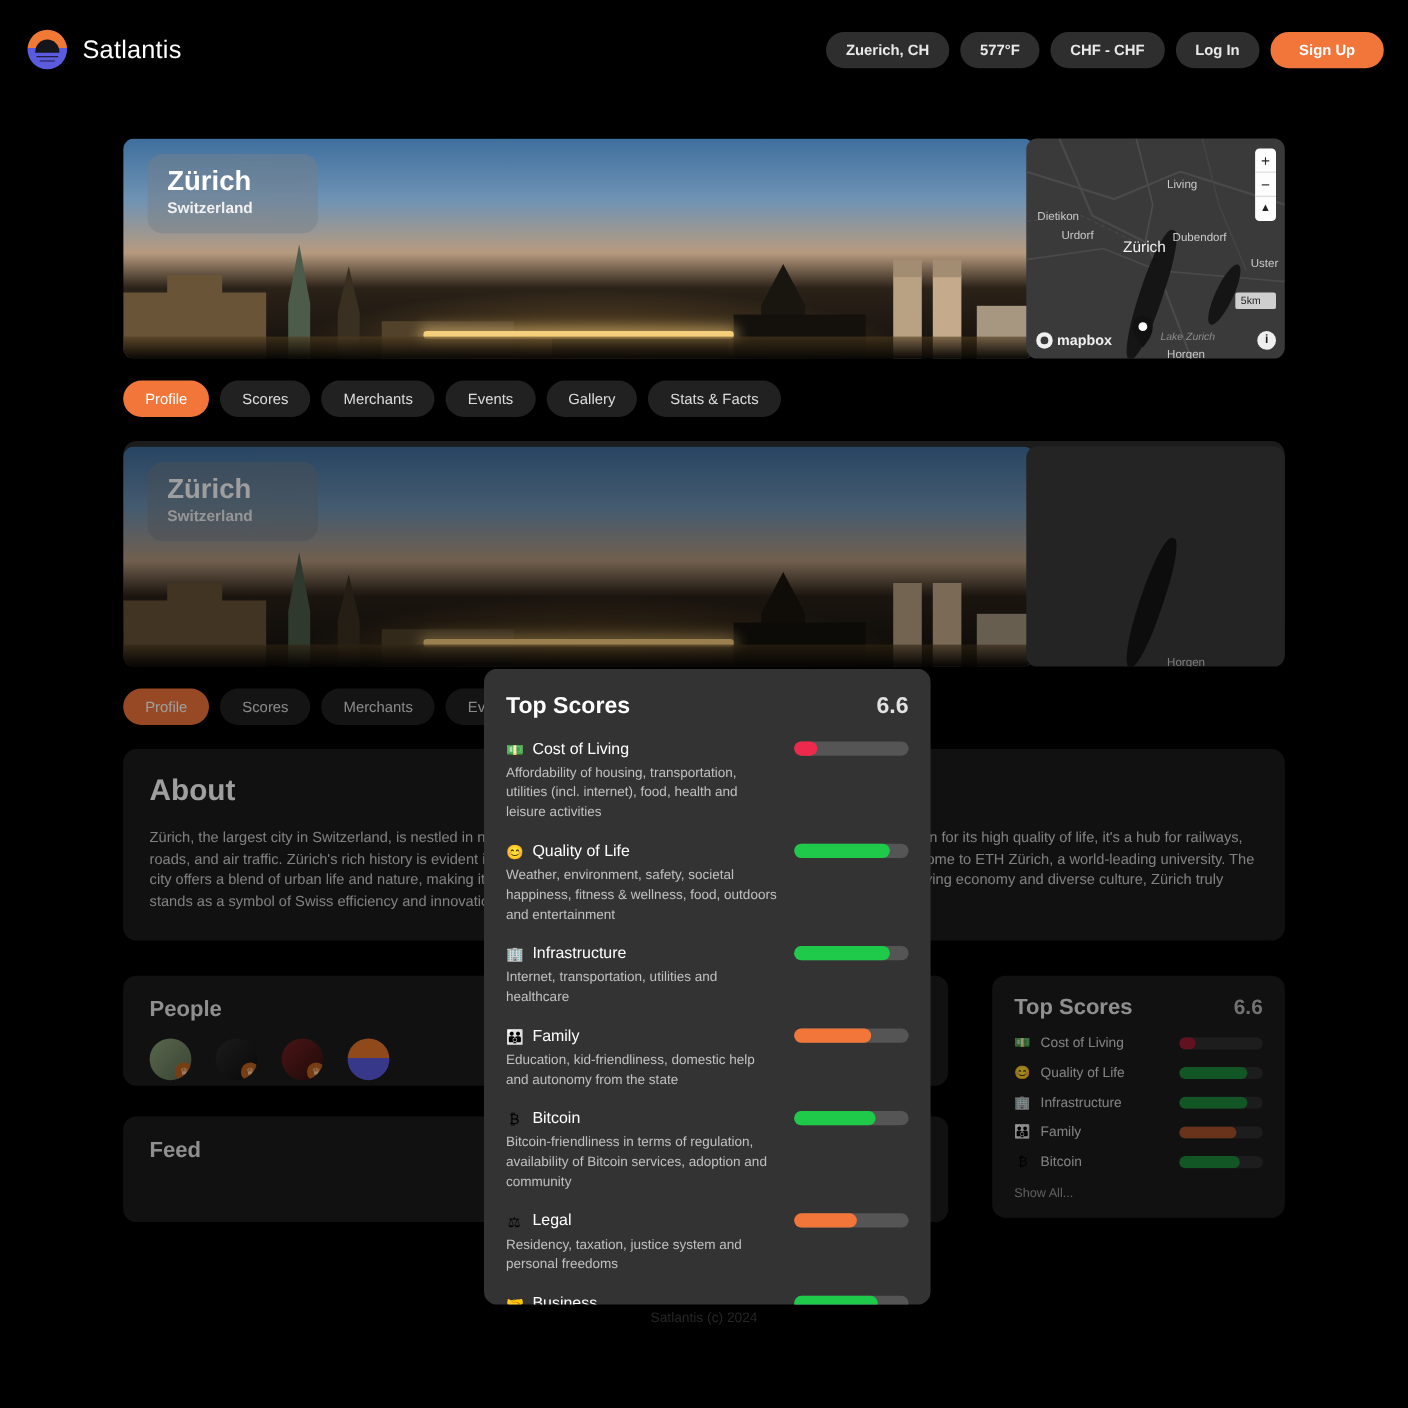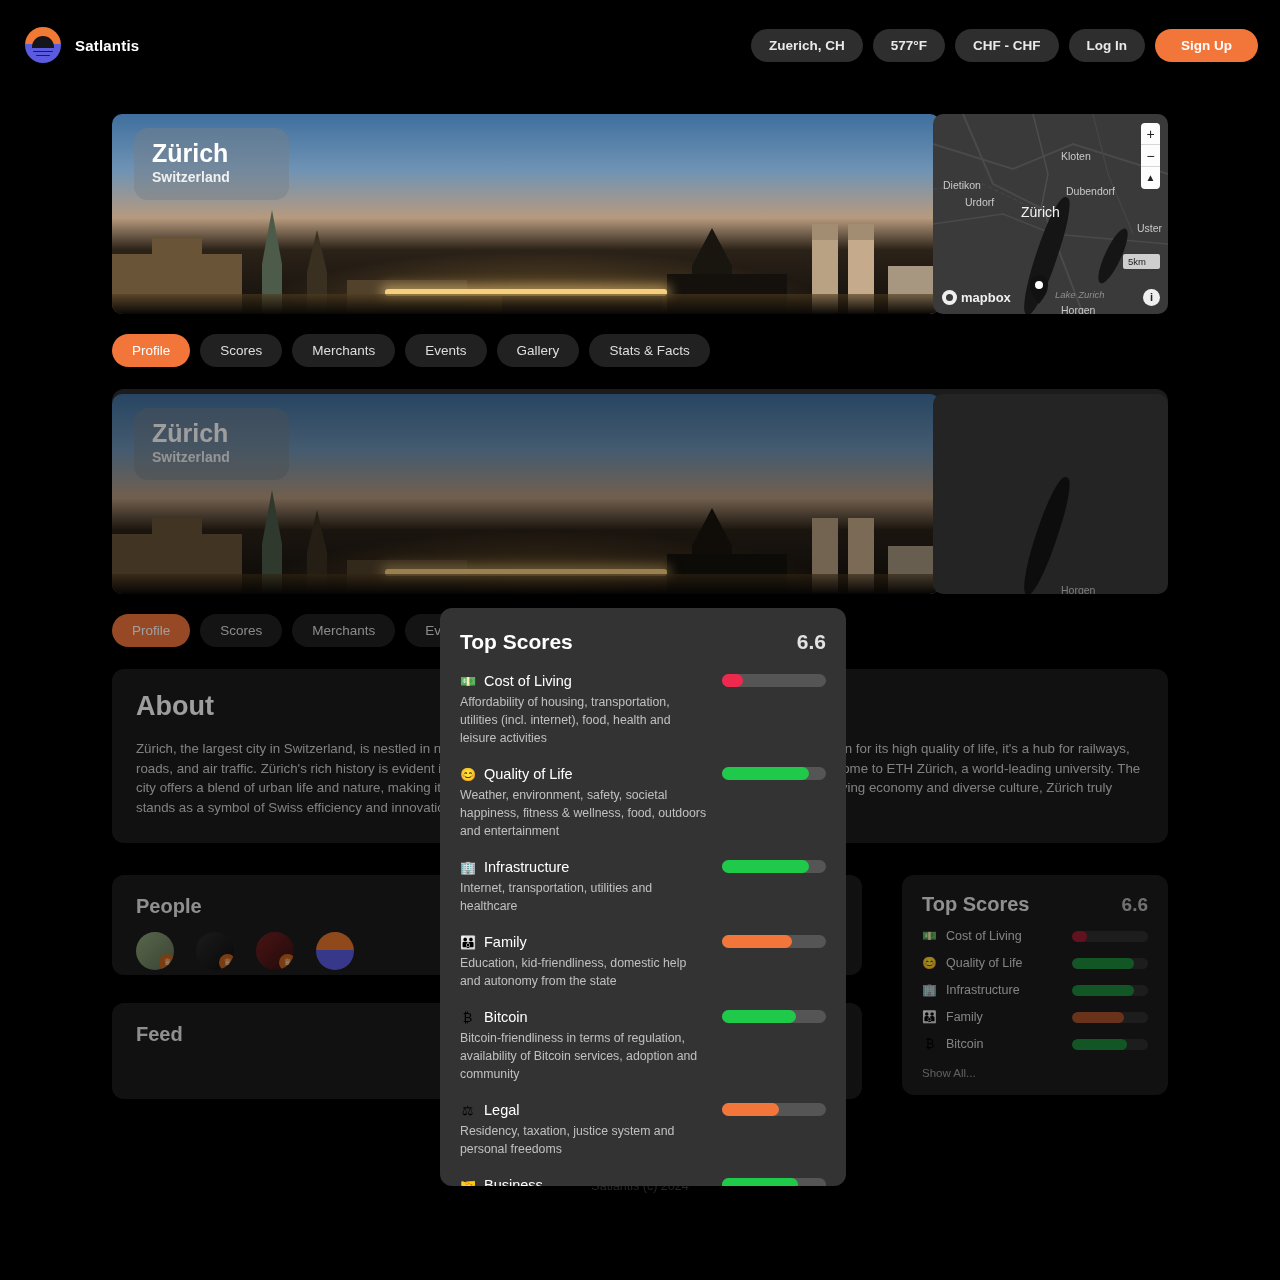--- a/index.html
+++ b/index.html
@@ -25,34 +25,34 @@
   .logo .sun-hill {
     position: absolute; left: 7px; bottom: 15px; width: 22px; height: 12px;
     background: #15151c; border-radius: 11px 11px 0 0;
   }
   .logo .palm {
     position: absolute; right: 8px; bottom: 18px; width: 8px; height: 7px;
     color: #15151c; font-size: 9px; line-height: 7px;
   }
   .logo .wave { position: absolute; left: 8px; width: 20px; height: 1.5px; background: rgba(20,20,30,.85); border-radius: 2px; }
   .logo .w1 { bottom: 11px; } .logo .w2 { bottom: 7px; left: 11px; width: 14px; }
-  .brand-name { color: #fff; font-size: 15px; font-weight: bold; letter-spacing: .2px; }
+  .brand-name { color: #fff; font-size: 23px; font-weight: normal; letter-spacing: .2px; }
   .header-right { margin-left: auto; display: flex; align-items: center; gap: 10px; margin-right: 2px; }
   .pill {
     background: #262626; color: #e9e9e9; border: none;
     padding: 9px 18px; border-radius: 20px; font-size: 13.5px;
     font-family: inherit; font-weight: bold; cursor: pointer; white-space: nowrap;
   }
   .pill.ghost { background: #2e2e2e; }
   .pill.primary { background: #f2763a; color: #fff; padding: 9px 26px; }
 
   
   .layer { position: absolute; left: 0; width: 1280px; }
 
-  .hero-row { position: relative; height: 200px; margin: 4px 112px 0 112px; }
+  .hero-row { position: relative; height: 200px; margin: 16px 112px 0 112px; }
   .hero {
     position: absolute; left: 0; top: 0; width: 828px; height: 200px;
     border-radius: 10px; overflow: hidden;
     background:
       radial-gradient(ellipse 420px 90px at 52% 100%, rgba(255,190,90,.40), transparent 70%),
       linear-gradient(#3f6f9e 0%, #6f93b4 28%, #b79a7e 52%, #2b2218 68%, #120f0c 100%);
   }
   .hero .skyline { position: absolute; left: 0; bottom: 0; width: 100%; height: 120px; }
   .hero .bridge {
     position: absolute; left: 33%; bottom: 18px; width: 34%; height: 7px;
@@ -262,24 +262,24 @@
           <path d="M0 30 L80 55 L140 30 L235 60" stroke="#4a4a4a" stroke-width="2" fill="none"></path>
           <path d="M30 0 L60 70 L110 95 L150 200" stroke="#4a4a4a" stroke-width="2" fill="none"></path>
           <path d="M0 110 L70 100 L120 120 L235 130" stroke="#4a4a4a" stroke-width="1.5" fill="none"></path>
           <path d="M100 0 L115 60 L108 95" stroke="#4d4d4d" stroke-width="1.5" fill="none"></path>
           <path d="M0 75 L50 70 L95 92" stroke="#464646" stroke-width="1.2" fill="none" stroke-dasharray="4 3"></path>
           <path d="M160 0 L175 60 L200 120" stroke="#464646" stroke-width="1.2" fill="none"></path>
         </svg>
         <div class="lake"></div>
         <div class="lake2"></div>
 
-        <div class="map-label" style="left:128px; top:36px;">Kloten</div>
+        <div class="map-label" style="left:128px; top:36px;">Living</div>
         <div class="map-label" style="left:10px; top:65px;">Dietikon</div>
         <div class="map-label" style="left:32px; top:82px;">Urdorf</div>
-        <div class="map-label" style="left:133px; top:71px;text-align:center;">Dubendorf</div>
+        <div class="map-label" style="left:133px; top:84px;text-align:center;">Dubendorf</div>
         <div class="map-label big" style="left:88px; top:90px;">Zürich</div>
         <div class="map-label" style="left:204px; top:108px;">Uster</div>
         <div class="map-label italic" style="left:122px; top:175px;">Lake Zurich</div>
         <div class="map-label" style="left:128px; top:190px;">Horgen</div>
 
         <div class="map-pin"></div>
 
         <div class="map-ctrl">
           <div>+</div>
           <div>−</div>

